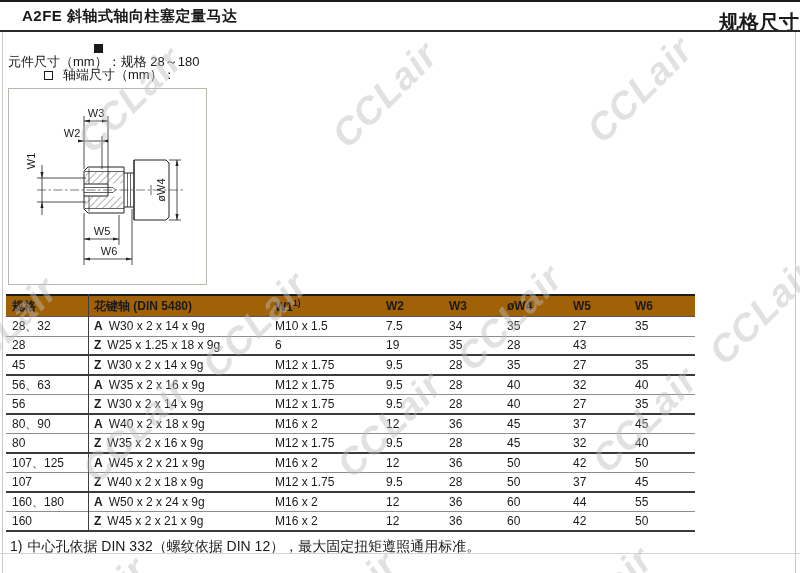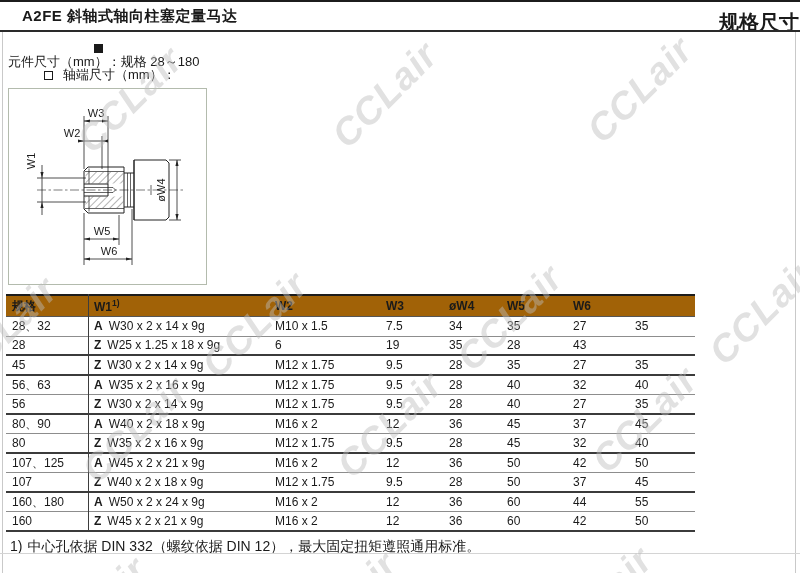--- a/index.html
+++ b/index.html
@@ -142,20 +142,21 @@
         <text x="156" y="101" transform="rotate(-90 156 101)">øW4</text>
         <text x="93" y="146">W5</text>
         <text x="100" y="166">W6</text>
       </g>
     </svg>
   </div>
 
   <div class="dim-table">
     <div class="thead">
       <div class="td">规格</div>
+      <div class="td">花键轴 (DIN 5480)</div>
       <div class="td"><span>W1</span><sup>1)</sup></div>
       <div class="td">W2</div>
       <div class="td">W3</div>
       <div class="td">øW4</div>
       <div class="td">W5</div>
       <div class="td">W6</div>
     </div>
     <div id="table-rows">
         <div class="trow">
           <div class="td">28、32</div>

